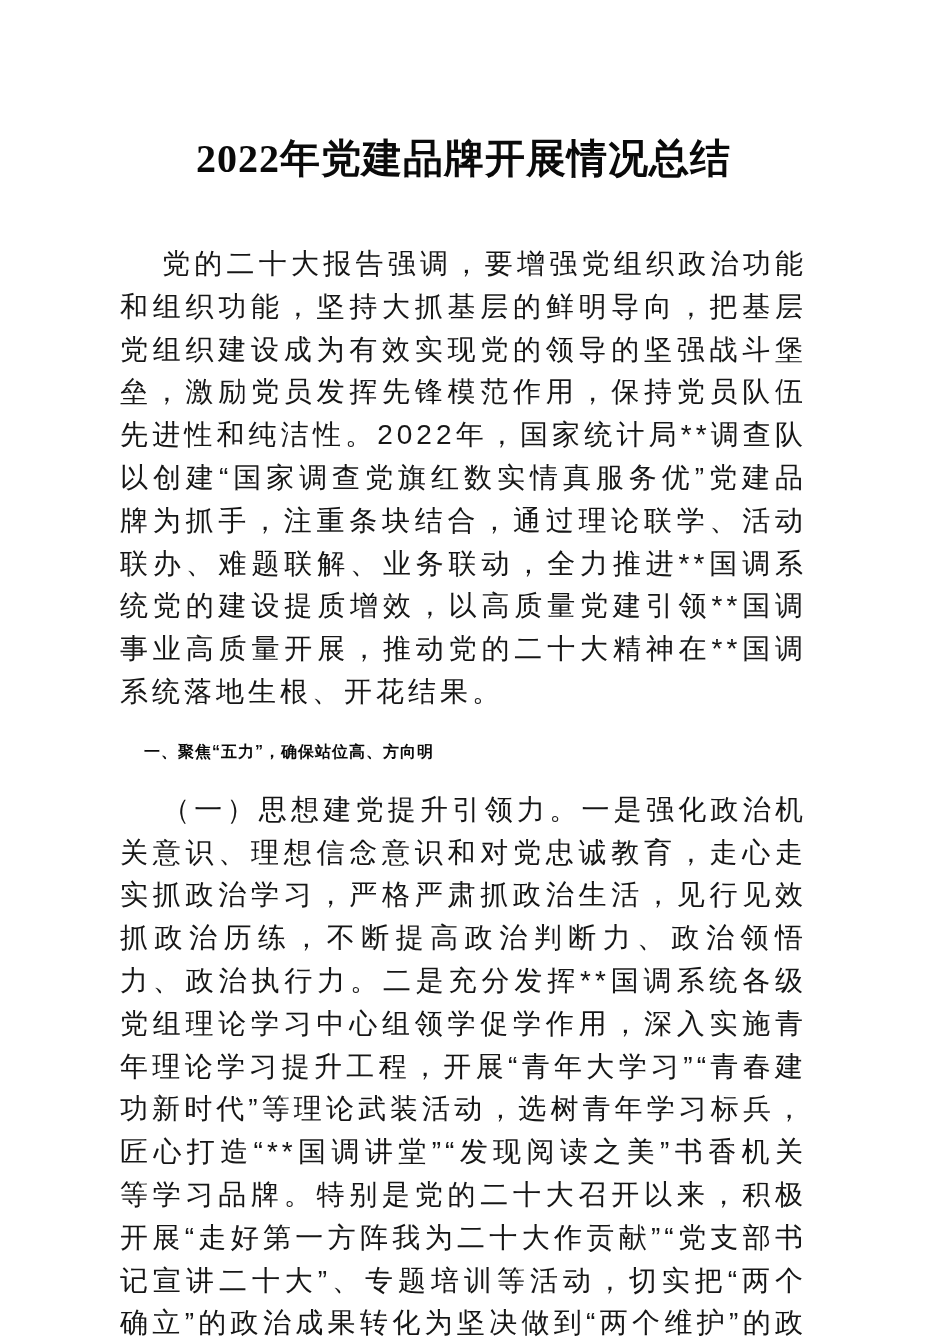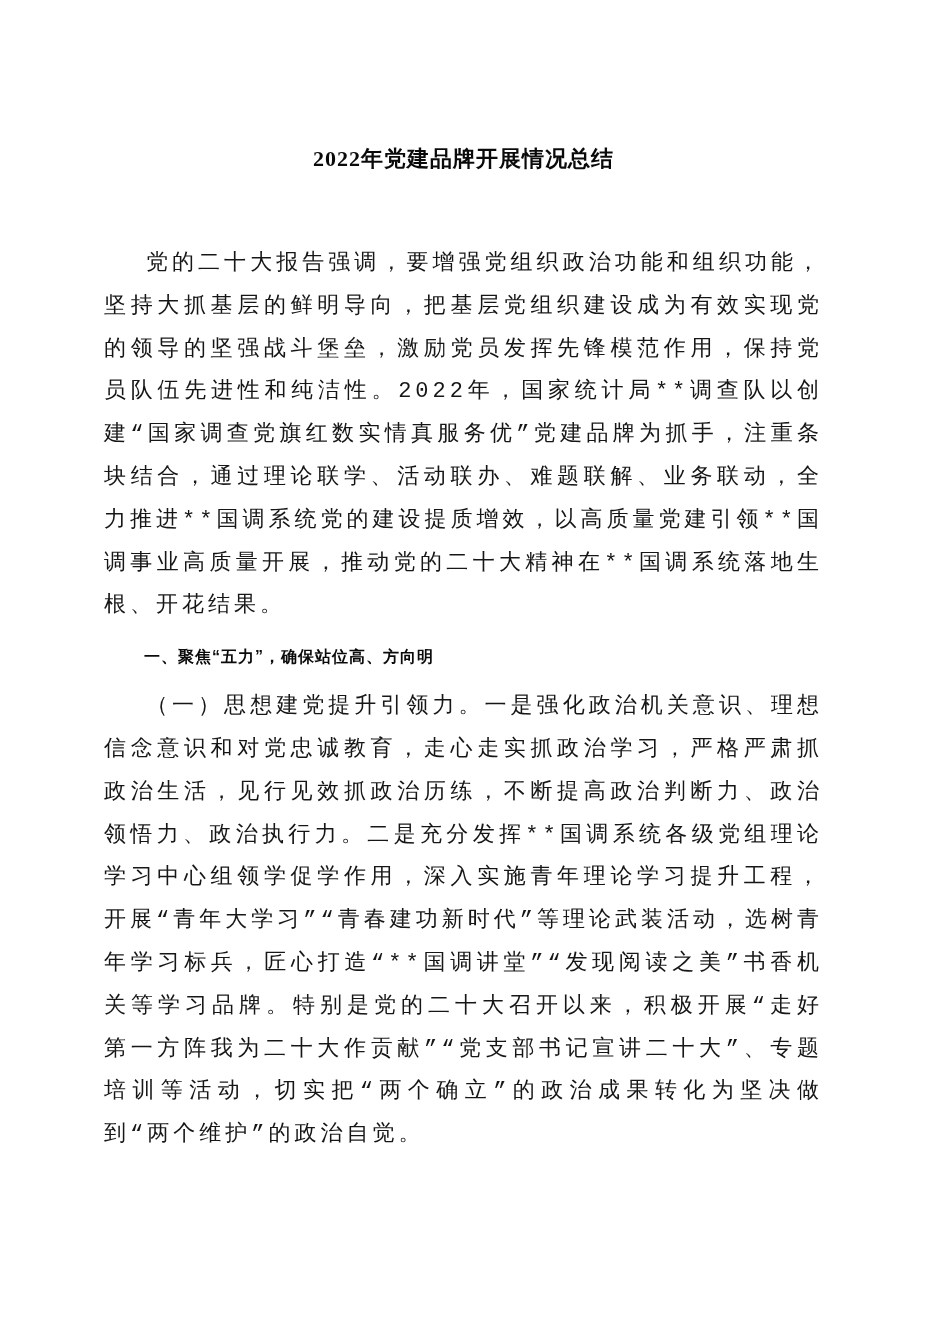--- a/index.html
+++ b/index.html
@@ -18,36 +18,36 @@
   .content {
     position: absolute;
     top: 0;
     left: 104px;
     width: 719px;
     padding-top: 137px;
   }
   .doc-title {
     font-family: "Liberation Serif", serif;
     font-weight: bold;
-    font-size: 22px;
+    font-size: 40px;
     line-height: 44px;
     text-align: center;
     letter-spacing: 1px;
     margin: 0;
     color: #0a0a0a;
   }
   .body-para {
-    font-family: Liberation Mono, monospace;
-    font-size: 22px;
+    font-family: Liberation Sans, sans-serif;
+    font-size: 28px;
     line-height: 42.8px;
     letter-spacing: 4px;
     text-align: justify;
     text-justify: inter-character;
     text-indent: 42px;
-    margin: 0;
+    margin: 16px;
     color: #161616;
   }
   .intro-para {
     margin-top: 62px;
   }
   .section-heading {
     font-family: "Liberation Sans", sans-serif;
     font-weight: bold;
     font-size: 16px;
     line-height: 43px;

